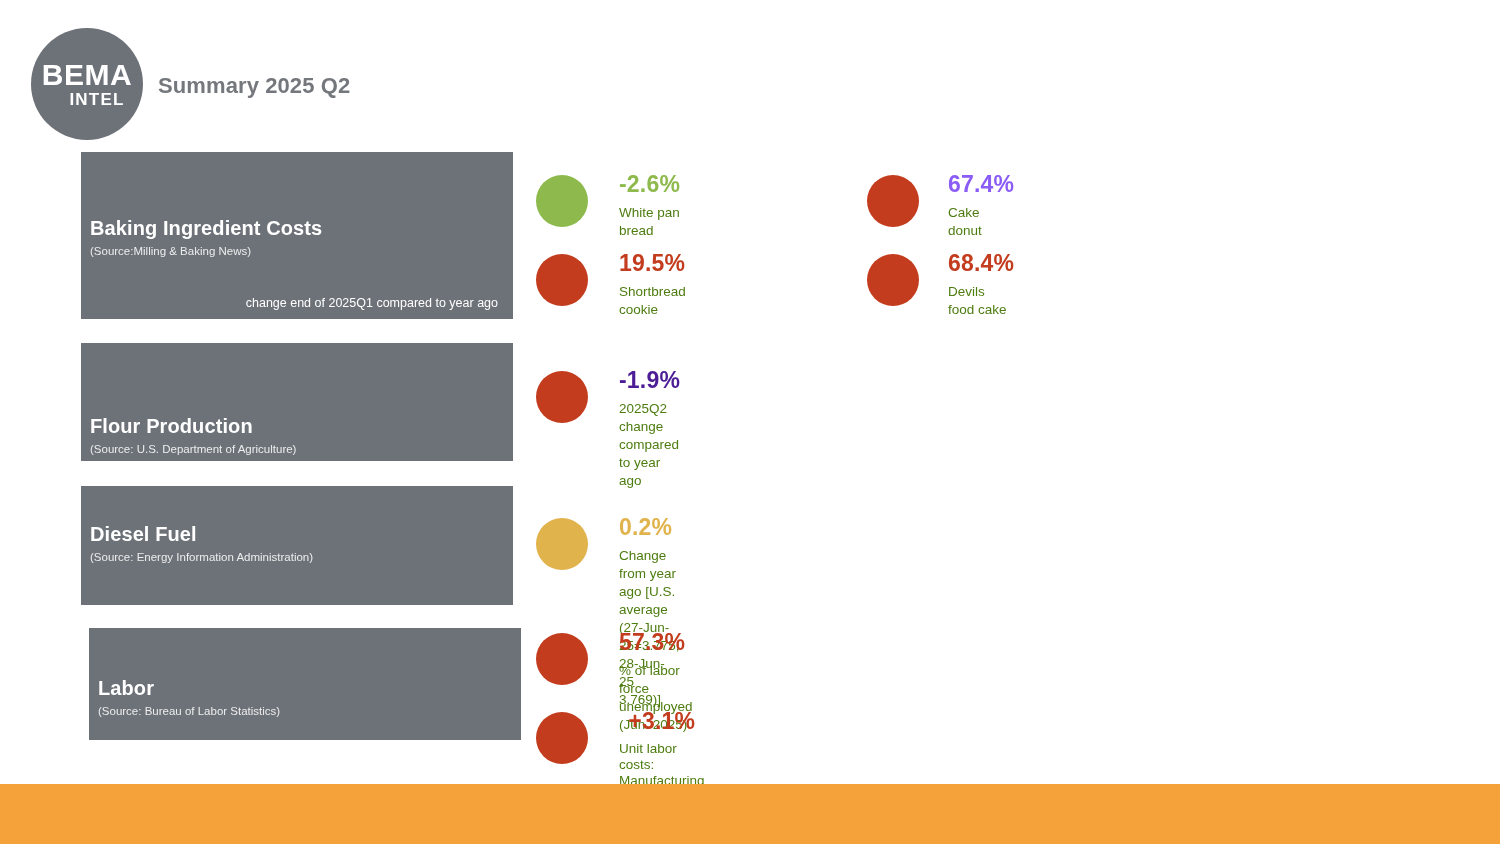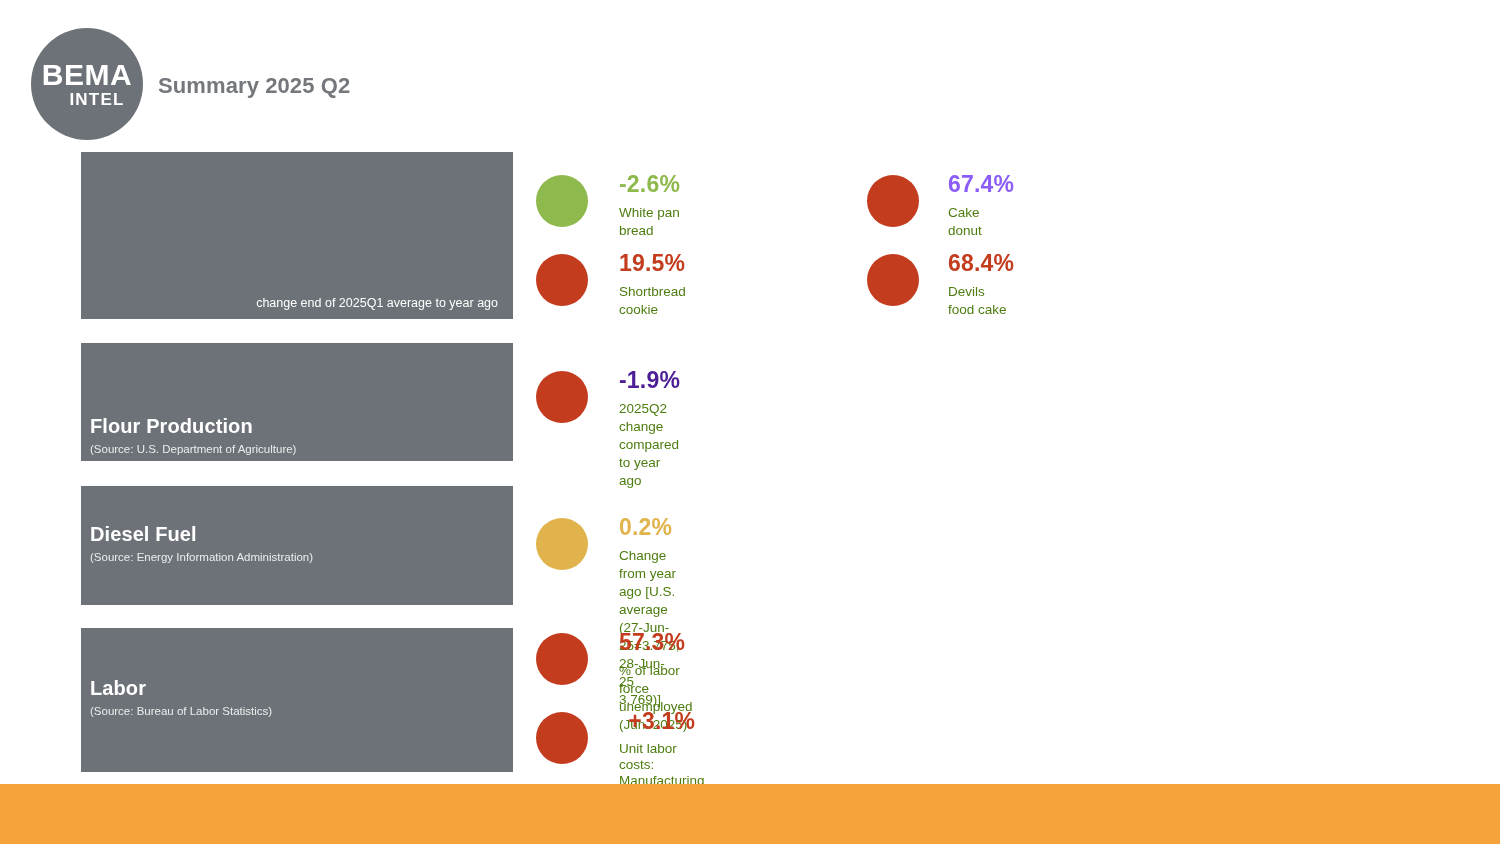--- a/index.html
+++ b/index.html
@@ -173,21 +173,25 @@
     <div class="logo-inner">
       <div class="logo-bema">BEMA</div>
       <div class="logo-intel">INTEL</div>
     </div>
   </div>
   <div class="page-title">Summary 2025 Q2</div>
 </div>
 
 <div class="section" style="top:152px; height:167px;">
   <div class="panel" style="height:167px;">
-    <div class="panel-note">change end of 2025Q1 average to year ago</div>
+    <div class="panel-text" style="top:64px;">
+      <div class="panel-title">Baking Ingredient Costs</div>
+      <div class="panel-source">(Source:Milling &amp; Baking News)</div>
+    </div>
+    <div class="panel-note">change end of 2025Q1 compared to year ago</div>
   </div>
 
   <div class="metric" style="left:536px; top:23px;">
     <div class="dot" style="background:#8eb94c;"></div>
     <div class="metric-body">
       <div class="metric-value" style="color:#8eb94c;">-2.6%</div>
       <div class="metric-label">White pan bread</div>
     </div>
   </div>
 
@@ -244,21 +248,21 @@
   <div class="metric" style="left:536px; top:32px;">
     <div class="dot" style="background:#e0b34c;"></div>
     <div class="metric-body">
       <div class="metric-value" style="color:#e0b34c;">0.2%</div>
       <div class="metric-label">Change from year ago [U.S. average (27-Jun-25=3.775; 28-Jun-25 3.769)]</div>
     </div>
   </div>
 </div>
 
 <div class="section" style="top:628px; height:140px;">
-  <div class="panel" style="height:144px;">
+  <div class="panel" style="height:112px;margin-left:8px;">
     <div class="panel-text" style="top:48px;">
       <div class="panel-title">Labor</div>
       <div class="panel-source">(Source: Bureau of Labor Statistics)</div>
     </div>
   </div>
 
   <div class="metric" style="left:536px; top:5px;">
     <div class="dot" style="background:#c33c1e;"></div>
     <div class="metric-body">
       <div class="metric-value" style="color:#c33c1e;">57.3%</div>

